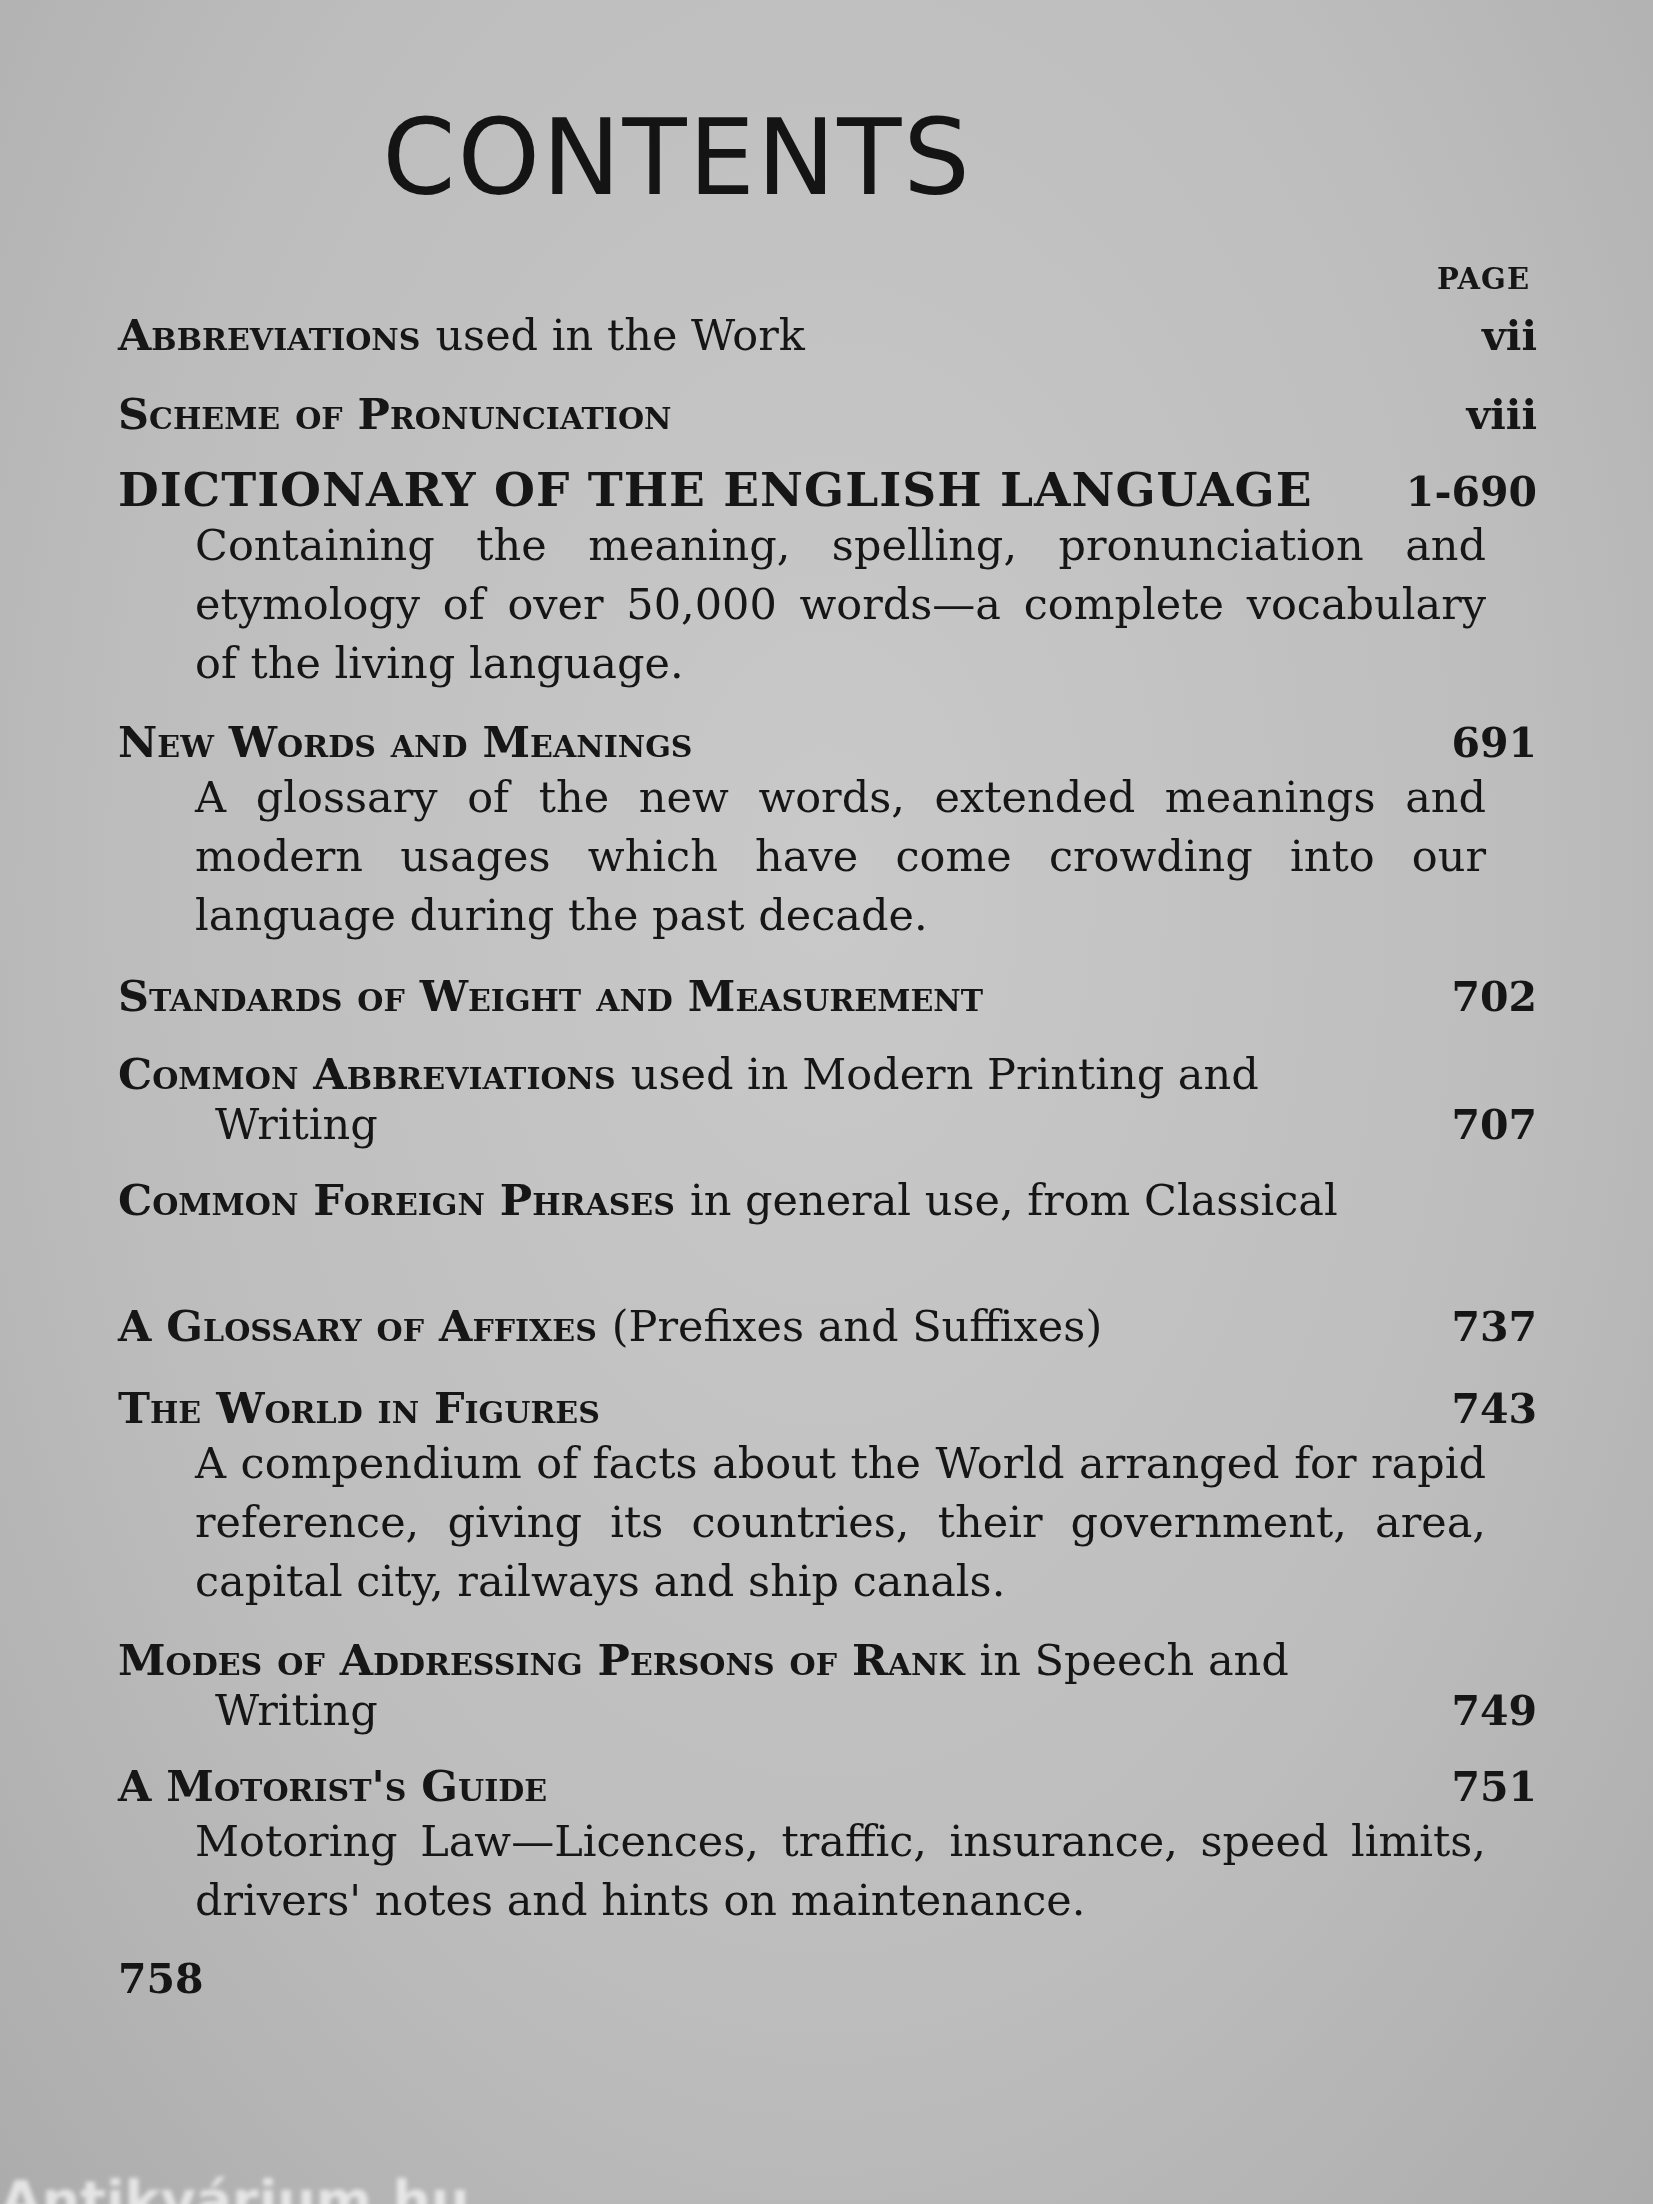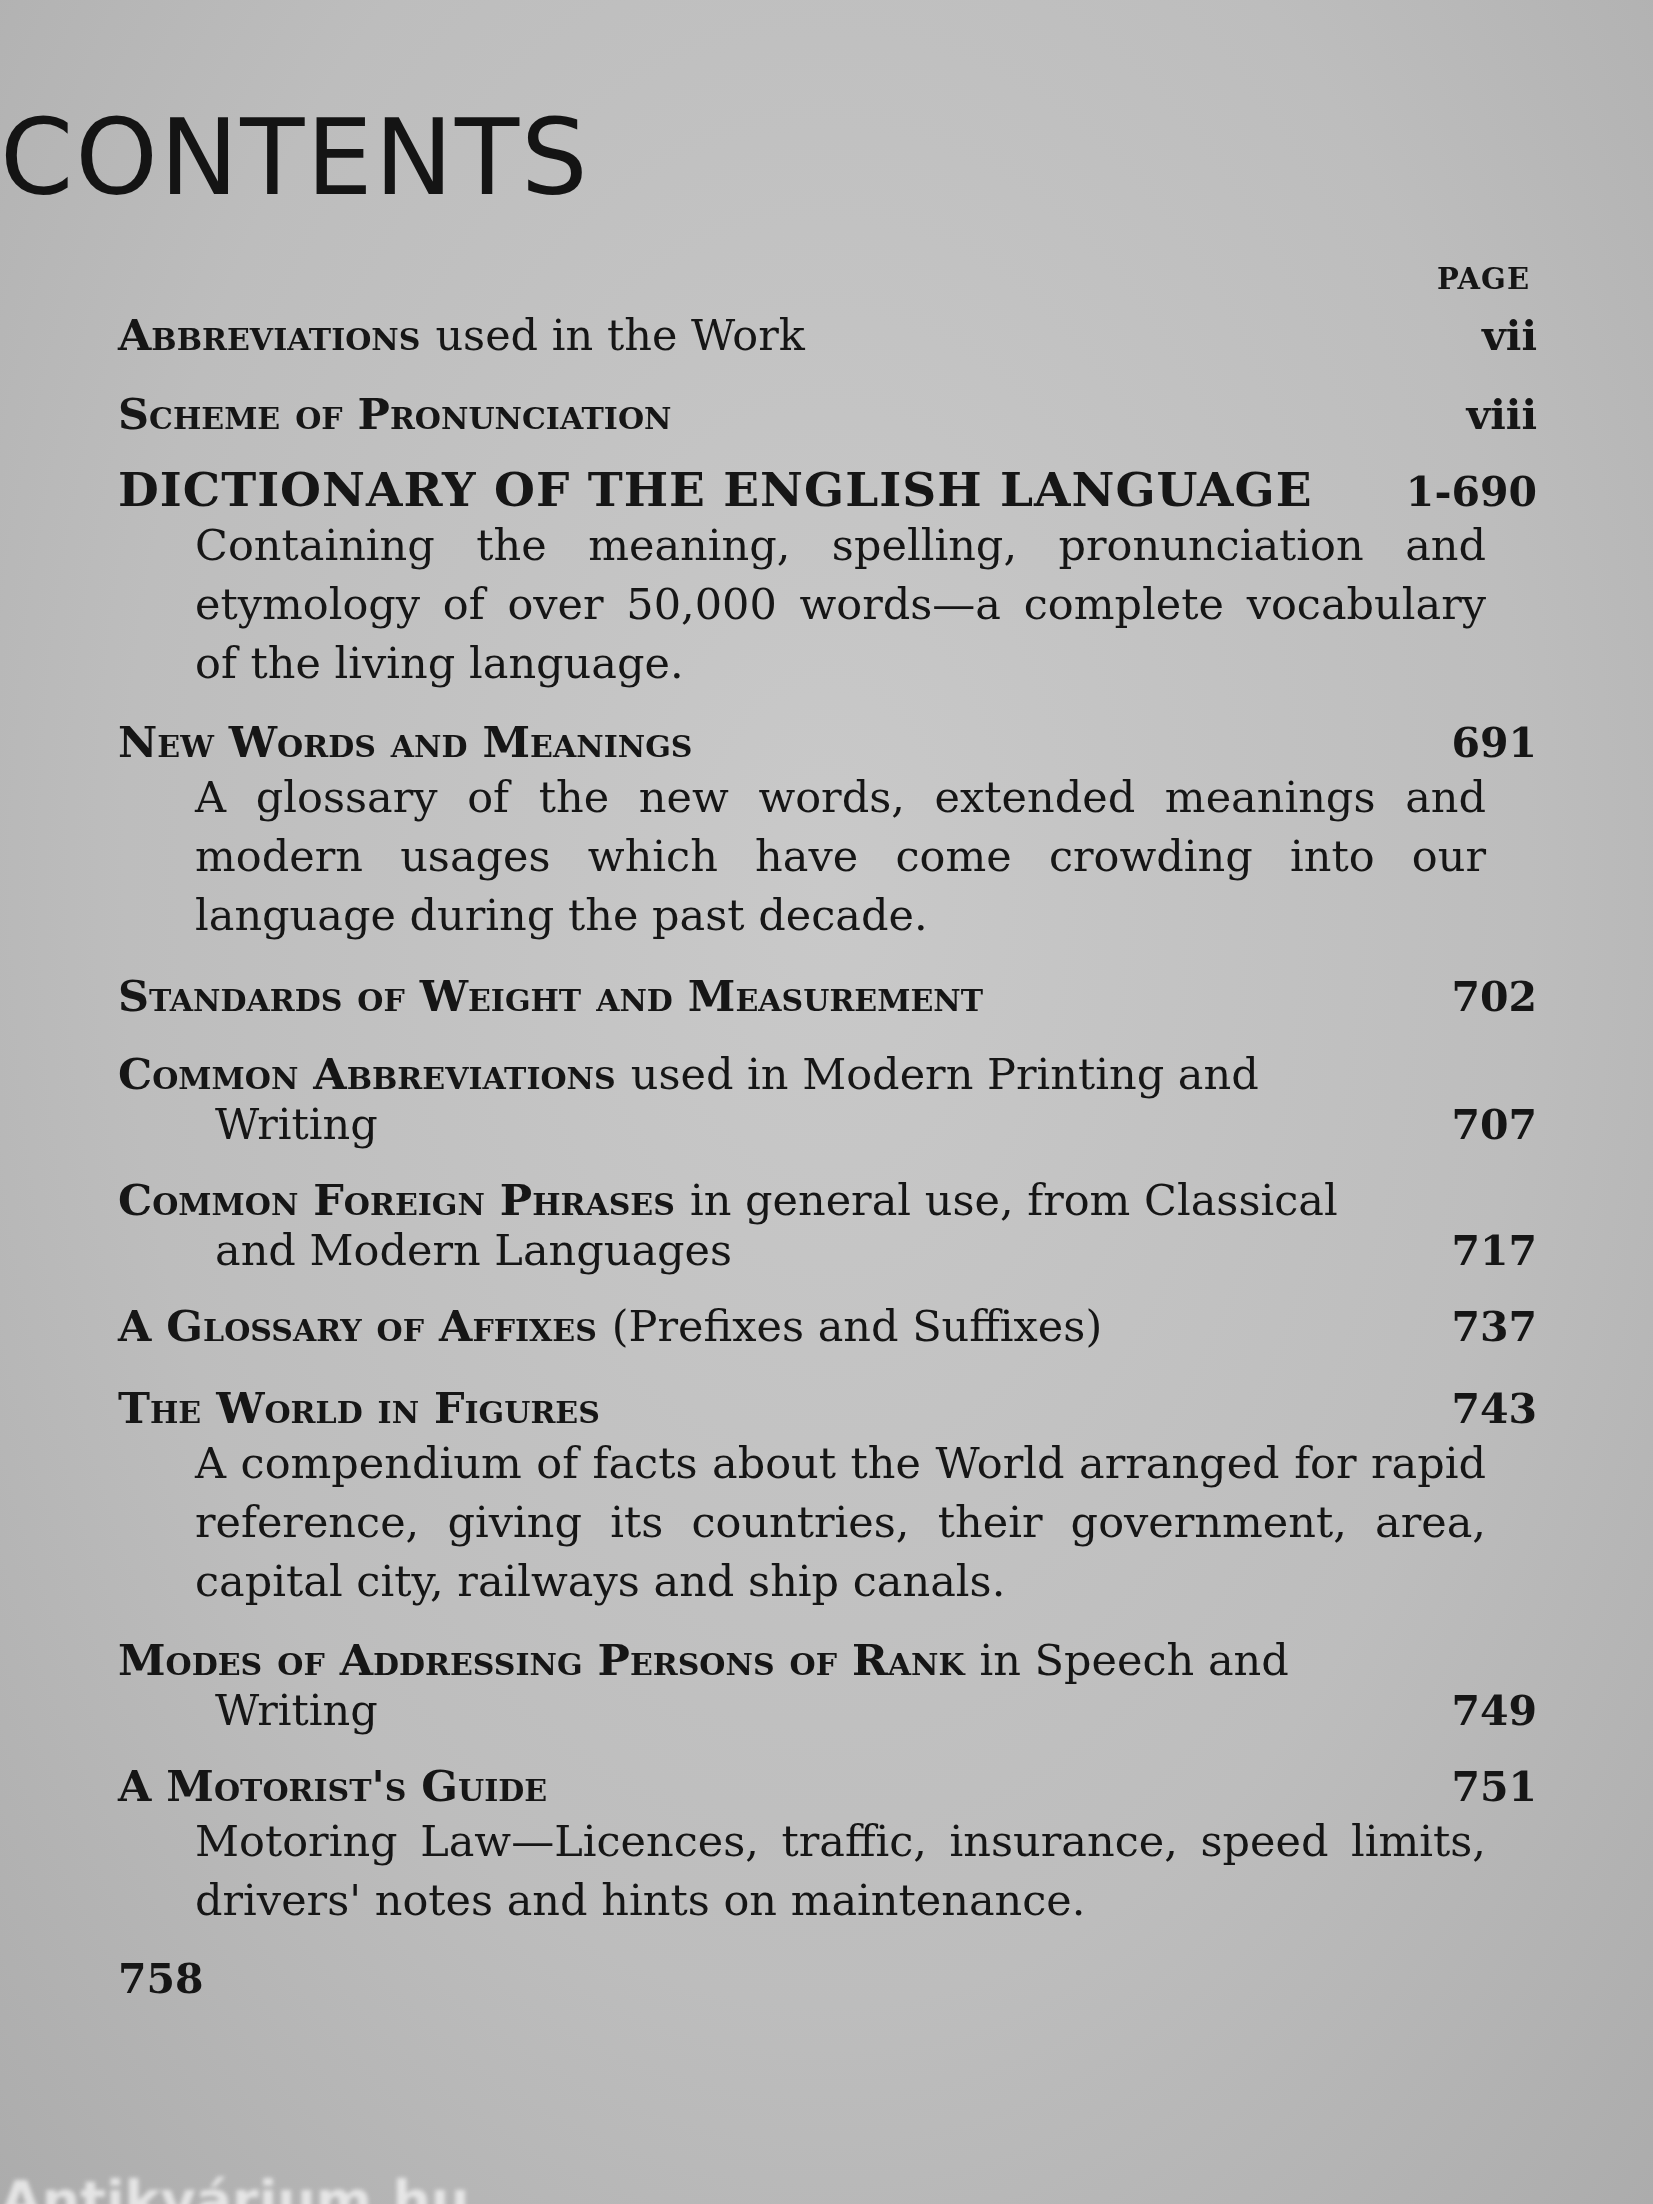--- a/index.html
+++ b/index.html
@@ -3,21 +3,21 @@
 <meta charset="utf-8">
 <style>
   html, body { margin:0; padding:0; }
   body {
     width:1654px; height:2205px; overflow:hidden; position:relative;
     background: radial-gradient(ellipse at 50% 40%, #c9c9c9 0%, #bdbdbd 60%, #acacac 100%);
     font-family: "DejaVu Serif", "Liberation Serif", serif;
     color:#161616;
   }
   .title {
-    position:absolute; top:97px; left:0; width:1354px; 
+    position:absolute; top:97px; left:0; width:1354px; text-align:center;
     font-family:"DejaVu Sans", "Liberation Sans", sans-serif;
     font-size:105px; letter-spacing:1.9px; color:#141414; font-weight:normal;
   }
   .page-head {
     position:absolute; top:262px; right:124px;
     font-size:29px; font-weight:bold; letter-spacing:1px;
   }
   .entry { position:absolute; left:118px; width:1419px; }
   .row { display:flex; justify-content:space-between; align-items:baseline; }
   .label { font-size:43px; font-weight:bold; font-variant:small-caps; line-height:52px; }
@@ -84,24 +84,20 @@
   <div class="row">
     <span class="cont">Writing</span>
     <span class="pg">707</span>
   </div>
 </div>
 
 <div class="entry" style="top:1174px">
   <div class="row">
     <span class="label"><span>Common Foreign Phrases</span> <span class="lc">in general use, from Classical</span></span>
   </div>
-  <div class="row">
-    <span class="cont">and Modern Languages</span>
-    <span class="pg">717</span>
-  </div>
 </div>
 
 <div class="entry" style="top:1300px">
   <div class="row">
     <span class="label"><span>A Glossary of Affixes</span> <span class="lc">(Prefixes and Suffixes)</span></span>
     <span class="pg">737</span>
   </div>
 </div>
 
 <div class="entry" style="top:1382px">

